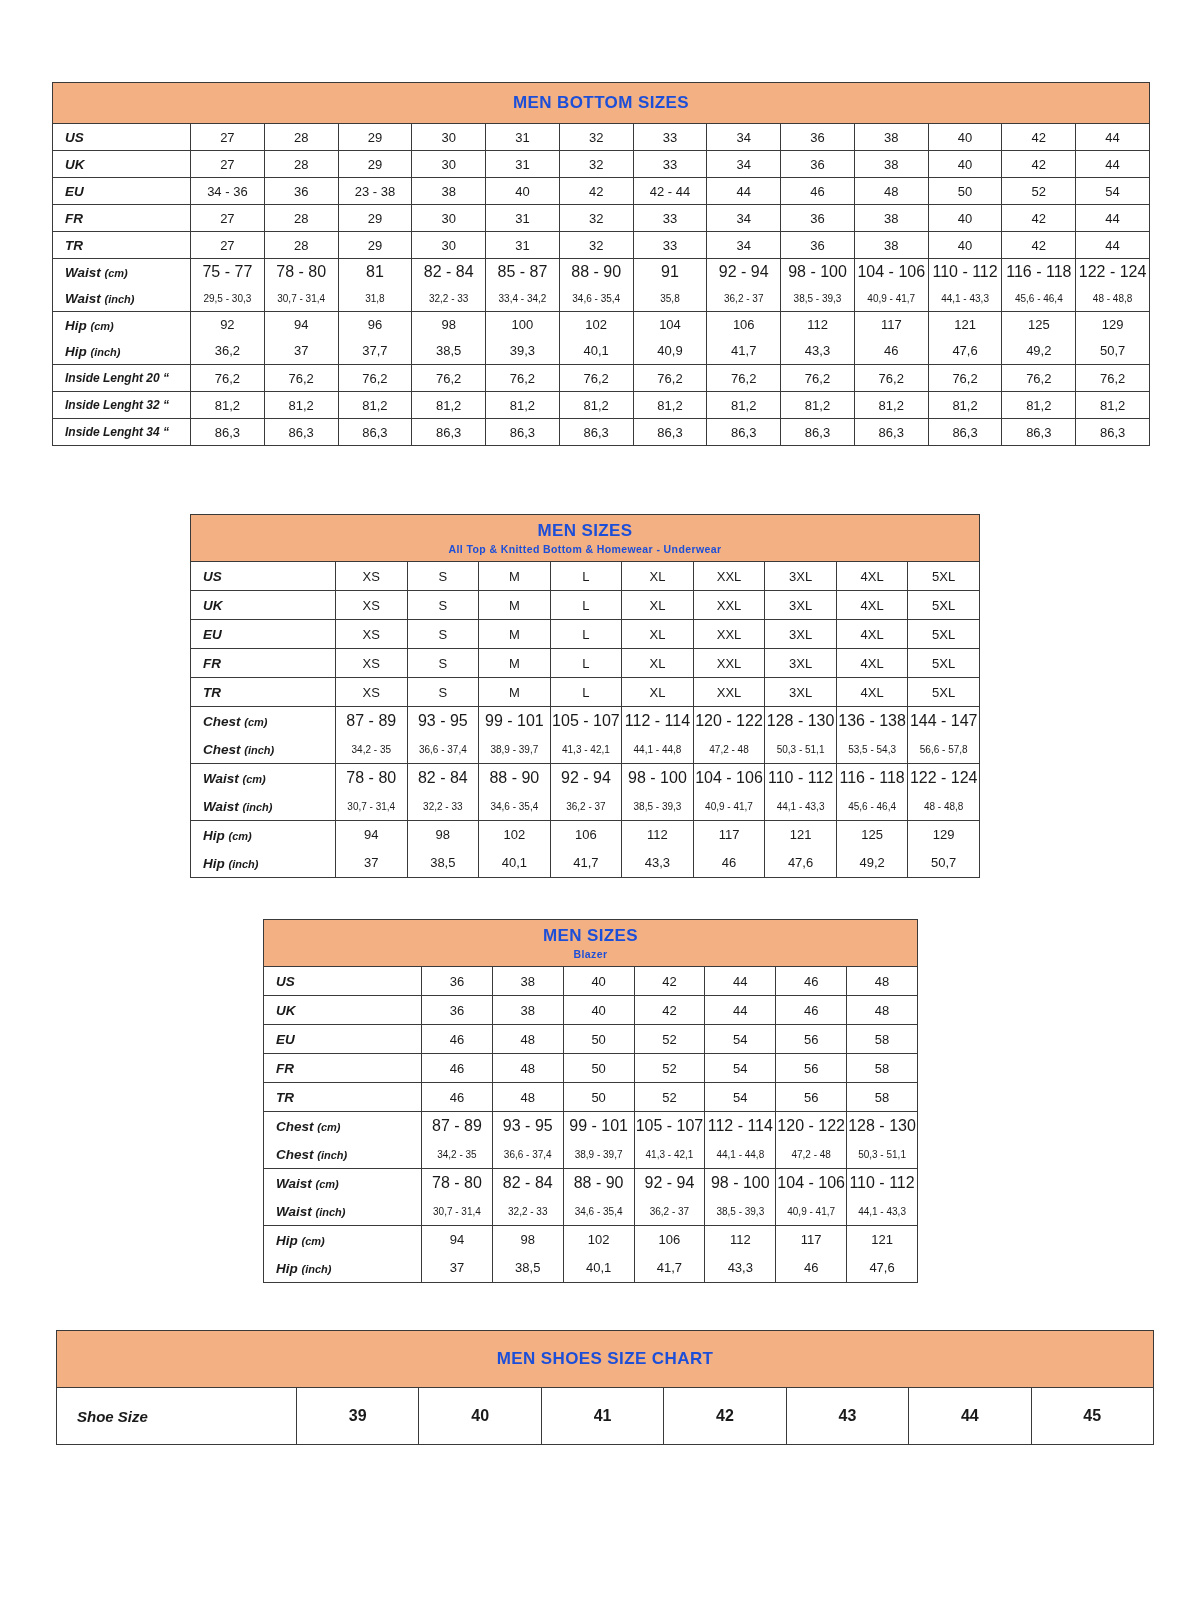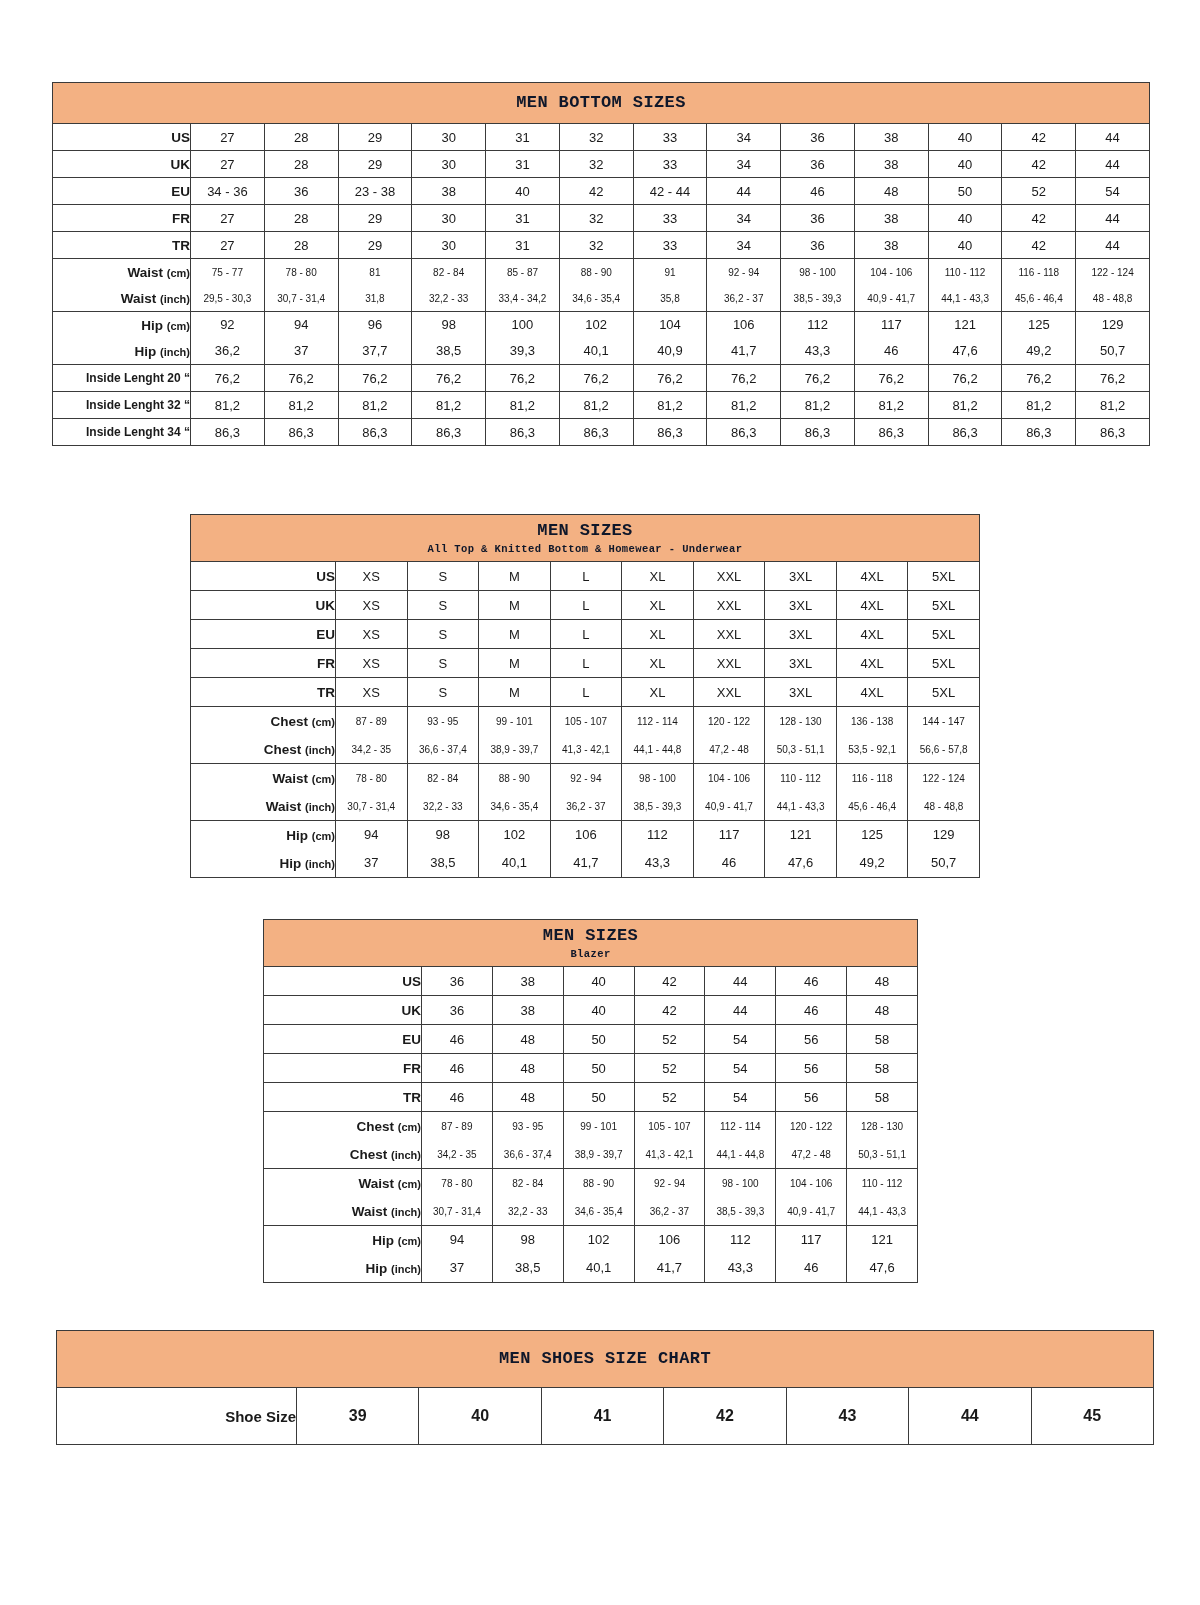--- a/index.html
+++ b/index.html
@@ -34,51 +34,51 @@
     border: 1px solid #3a3a3a;
     text-align: center;
     vertical-align: middle;
     padding: 0;
     font-weight: normal;
   }
   .title-cell {
     background: #f3b183;
     font-weight: bold;
     letter-spacing: 0.4px;
-    color: #0f172a;
-    font-family: Liberation Mono, monospace;
+    color: #1d4ed8;
   }
   .title-main {
     font-size: 17px;
     font-weight: bold;
     line-height: 1.35;
   }
   .title-sub {
     font-size: 10.5px;
     font-weight: bold;
     line-height: 1.3;
   }
   .rowlabel {
-    text-align: right;
+    text-align: left;
     padding-left: 12px;
     font-weight: bold;
     font-size: 13.5px;
+    font-style: italic;
   }
   .rowlabel .unit {
     font-weight: bold;
     font-size: 11px;
   }
   .rowlabel.small {
     font-size: 12px;
   }
   .cell {
     font-size: 13px;
   }
   .cell.sm {
-    font-size: 10px;
+    font-size: 16px;
   }
   .cell.xs {
     font-size: 10px;
   }
 
   
   #t1 { left: 52px; top: 82px; width: 1098px; }
   #t1 td { height: 26px; }
   #t1 .title-cell { height: 40px; }
   #t1 col.lbl { width: 138px; }
@@ -465,21 +465,21 @@
             <span>Chest</span>
             <span class="unit">(inch)</span>
           </td>
           <td class="cell xs">34,2 - 35</td>
           <td class="cell xs">36,6 - 37,4</td>
           <td class="cell xs">38,9 - 39,7</td>
           <td class="cell xs">41,3 - 42,1</td>
           <td class="cell xs">44,1 - 44,8</td>
           <td class="cell xs">47,2 - 48</td>
           <td class="cell xs">50,3 - 51,1</td>
-          <td class="cell xs">53,5 - 92,1</td>
+          <td class="cell xs">53,5 - 54,3</td>
           <td class="cell xs">56,6 - 57,8</td>
         </tr>
 
         <tr class="pair-top">
           <td class="rowlabel">
             <span>Waist</span>
             <span class="unit">(cm)</span>
           </td>
           <td class="cell sm">78 - 80</td>
           <td class="cell sm">82 - 84</td>

